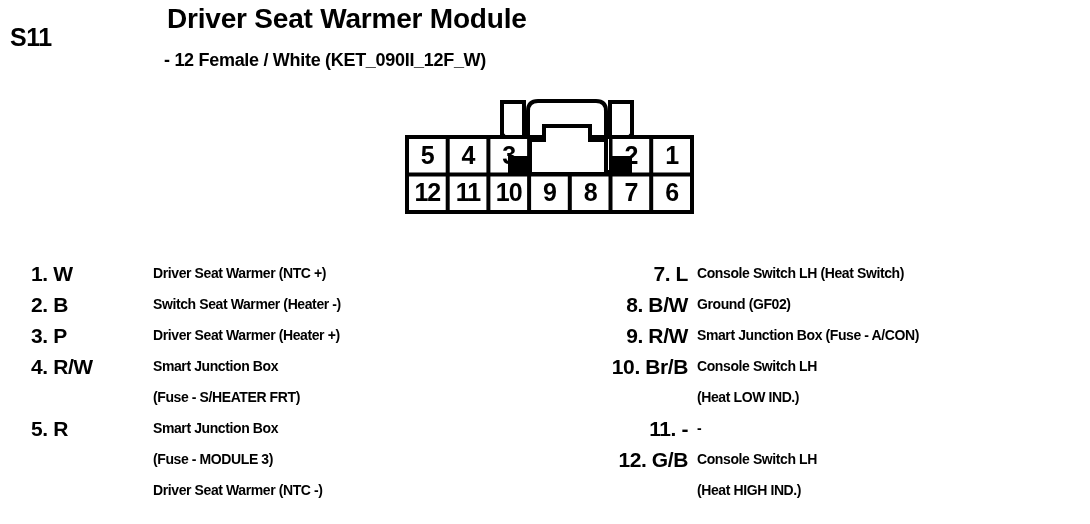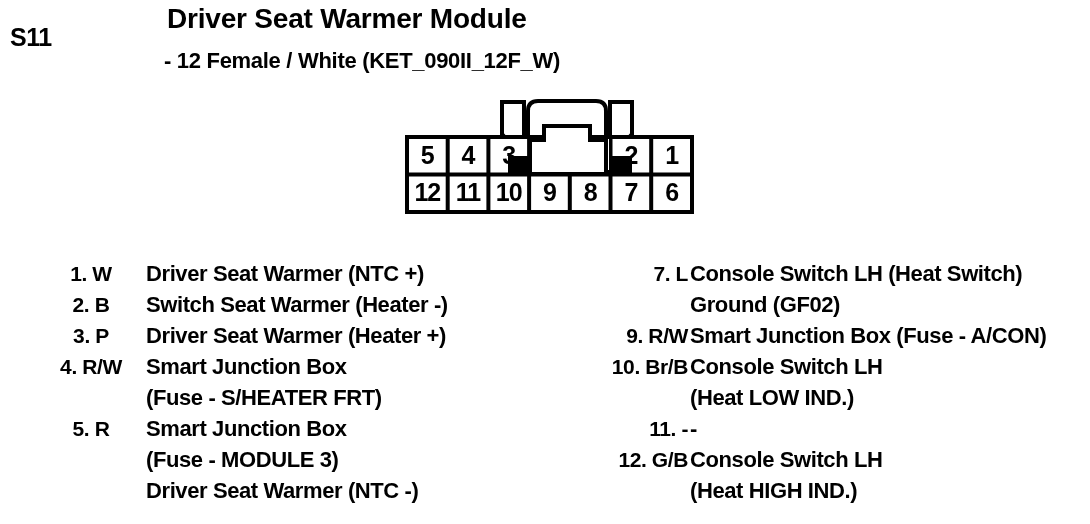--- a/index.html
+++ b/index.html
@@ -37,21 +37,21 @@
     font-size: 28px;
     font-weight: bold;
     letter-spacing: -0.2px;
     line-height: 34px;
     white-space: nowrap;
   }
   #connector-subtitle {
     position: absolute;
     left: 164px;
     top: 47px;
-    font-size: 22px;
+    font-size: 18px;
     font-weight: bold;
     letter-spacing: -0.3px;
     line-height: 27px;
     white-space: nowrap;
   }
 
   
   #connector-diagram {
     position: absolute;
     left: 398px;
@@ -84,30 +84,31 @@
   .pin-row.cont { height: 31px; }
 
   .pin-label {
     position: absolute;
     top: 0;
     font-size: 21px;
     font-weight: bold;
     letter-spacing: -0.4px;
     white-space: nowrap;
   }
-  #pin-list-left .pin-label  { left: 12px;   width: 131px; text-align: center; padding-left: 27px; box-sizing: border-box; }
+  #pin-list-left .pin-label  { left: 4px;   width: 131px; text-align: left; padding-left: 27px; box-sizing: border-box; }
   #pin-list-right .pin-label { left: 0px;   width: 131px; text-align: right; padding-left: 13px; box-sizing: border-box; }
 
   .pin-desc {
     position: absolute;
     top: 0;
-    font-size: 22px;
+    font-size: 14px;
     font-weight: bold;
     letter-spacing: -0.4px;
     white-space: nowrap;
+    margin-left: 7px;
   }
   #pin-list-left .pin-desc  { left: 146px; }
   #pin-list-right .pin-desc { left: 133px; }
 </style>
 </head>
 <body>
 
 <div id="header-block">
   <div id="connector-code">S11</div>
   <div id="module-title">Driver Seat Warmer Module</div>
@@ -207,20 +208,21 @@
 </div>
 
 <div id="pin-list-right">
 
   <div class="pin-row">
     <span class="pin-label">7. L</span>
     <span class="pin-desc">Console Switch LH (Heat Switch)</span>
   </div>
 
   <div class="pin-row">
+    <span class="pin-label">8. B/W</span>
     <span class="pin-desc">Ground (GF02)</span>
   </div>
 
   <div class="pin-row">
     <span class="pin-label">9. R/W</span>
     <span class="pin-desc">Smart Junction Box (Fuse - A/CON)</span>
   </div>
 
   <div class="pin-row">
     <span class="pin-label">10. Br/B</span>

